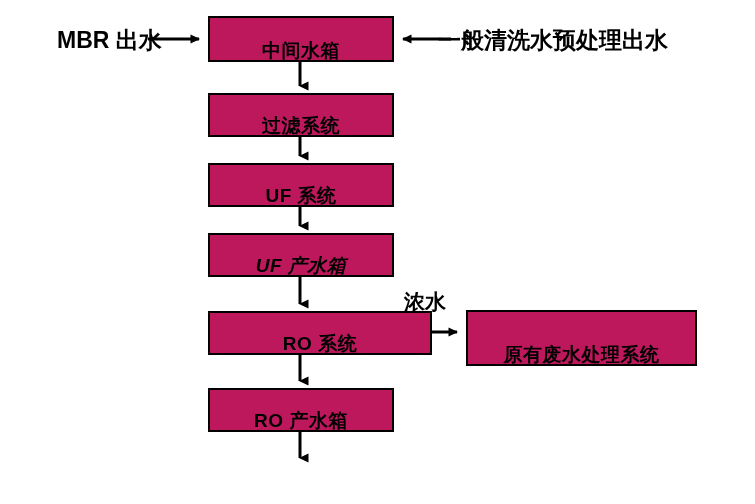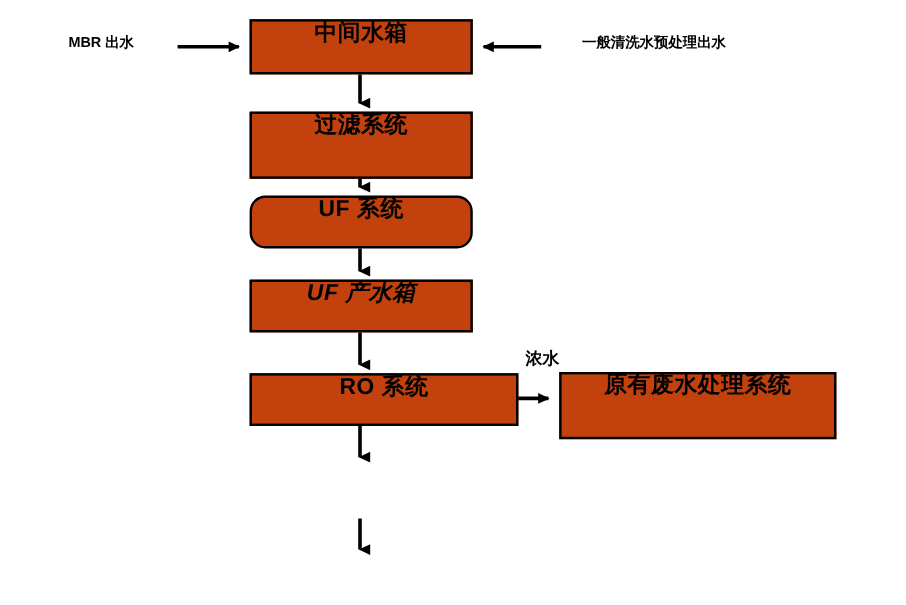--- a/index.html
+++ b/index.html
@@ -22,45 +22,44 @@
     position: absolute;
     left: 0;
     top: 0;
     width: 755px;
     height: 504px;
   }
   .node-box {
     position: absolute;
     box-sizing: border-box;
     border: 2px solid #000000;
-    background: #c2410c;
+    background: #be185d;
     display: flex;
-    align-items: flex-start;
+    align-items: flex-end;
     justify-content: center;
     color: #000000;
   }
   .node-label {
     font-size: 19px;
     font-weight: bold;
     letter-spacing: 0.5px;
     line-height: 1;
     white-space: nowrap;
     color: #000000;
   }
   .free-label {
     position: absolute;
     color: #000000;
-    font-size: 12px;
+    font-size: 23px;
     font-weight: bold;
     white-space: nowrap;
     line-height: 1;
   }
   .free-label.small {
-    font-size: 14px;
-    margin-left: 34px;
+    font-size: 21px;
   }
 </style>
 </head>
 <body>
 
 <div id="diagram-root">
 
   <svg id="flow-svg" viewBox="0 0 755 504" xmlns="http://www.w3.org/2000/svg">
     <defs>
       <marker id="arrow-down" markerWidth="11" markerHeight="11" refX="5" refY="9" orient="auto" markerUnits="userSpaceOnUse">
@@ -103,41 +102,44 @@
 
     <g>
       <line x1="394" y1="332" x2="457" y2="332" stroke="#000000" stroke-width="3" marker-end="url(#arrow-right)"></line>
     </g>
   </svg>
 
   <div class="node-box" style="left:208px; top:16px; width:186px; height:46px;">
     <span class="node-label">中间水箱</span>
   </div>
 
-  <div class="node-box" style="left:208px; top:93px; width:186px; height:56px;">
+  <div class="node-box" style="left:208px; top:93px; width:186px; height:44px;">
     <span class="node-label">过滤系统</span>
   </div>
 
-  <div class="node-box" style="left:208px; top:163px; width:186px; height:44px;border-radius:13px;">
+  <div class="node-box" style="left:208px; top:163px; width:186px; height:44px;">
     <span class="node-label">UF 系统</span>
   </div>
 
   <div class="node-box" style="left:208px; top:233px; width:186px; height:44px;font-style:italic;">
     <span class="node-label">UF 产水箱</span>
   </div>
 
   <div class="node-box" style="left:208px; top:311px; width:224px; height:44px;">
     <span class="node-label">RO 系统</span>
   </div>
 
+  <div class="node-box" style="left:208px; top:388px; width:186px; height:44px;">
+    <span class="node-label">RO 产水箱</span>
+  </div>
 
   <div class="node-box" style="left:466px; top:310px; width:231px; height:56px;">
     <span class="node-label">原有废水处理系统</span>
   </div>
 
   <div class="free-label" style="left:57px; top:29px;">MBR 出水</div>
 
-  <div class="free-label" style="left:485px; top:29px;">一般清洗水预处理出水</div>
+  <div class="free-label" style="left:438px; top:29px;">一般清洗水预处理出水</div>
 
   <div class="free-label small" style="left:404px; top:291px;">浓水</div>
 
 
 </div>
 
 </body></html>

